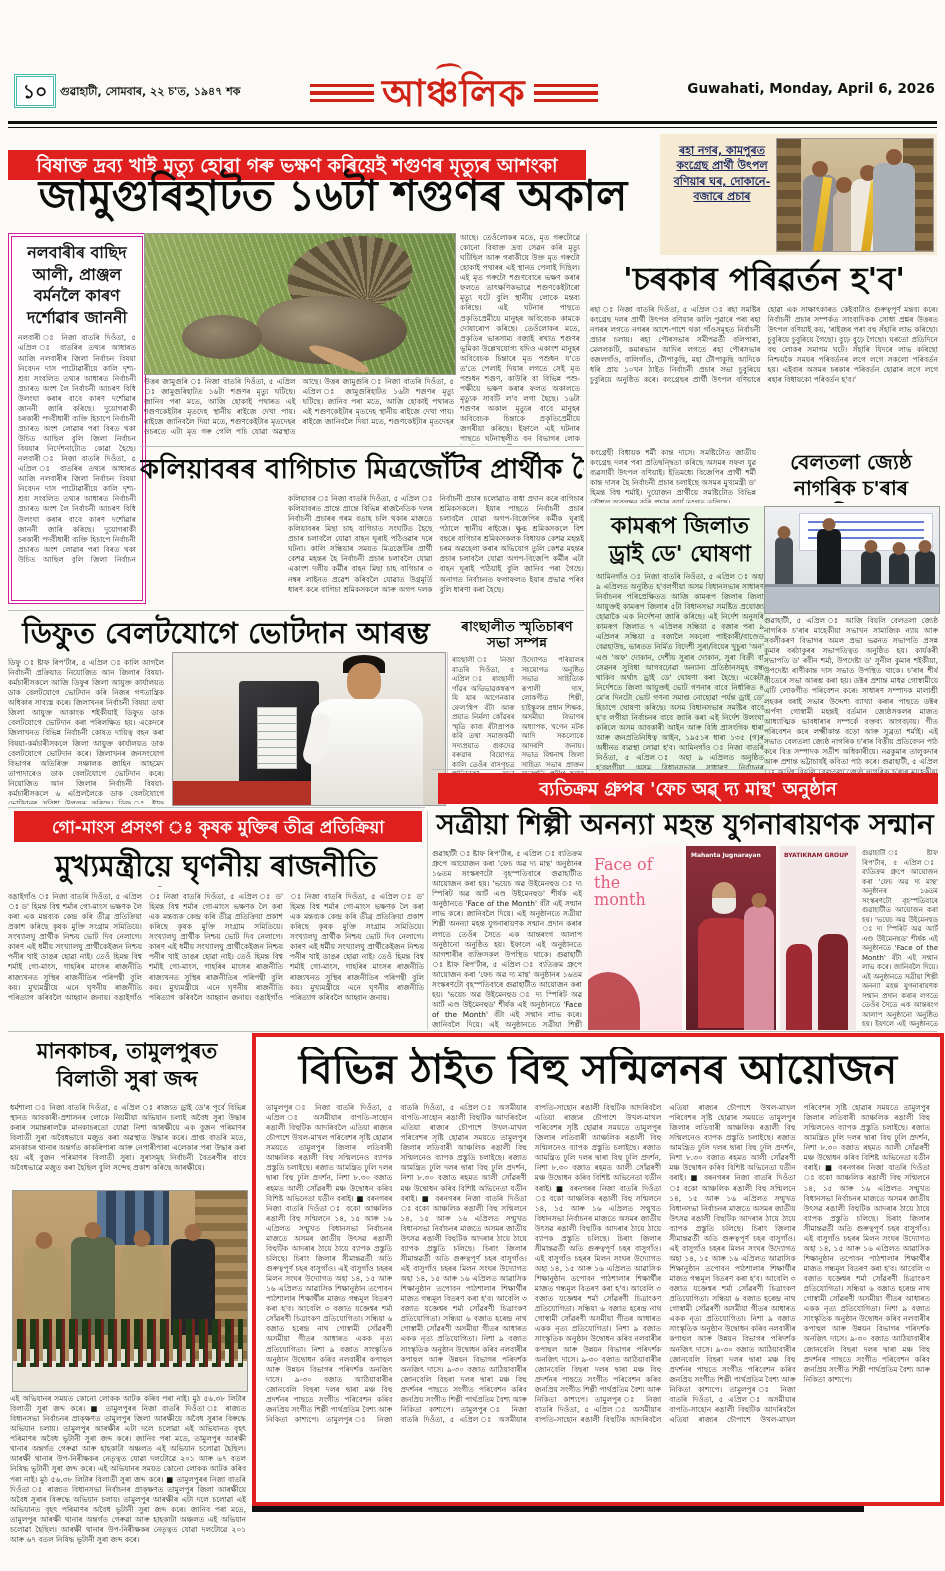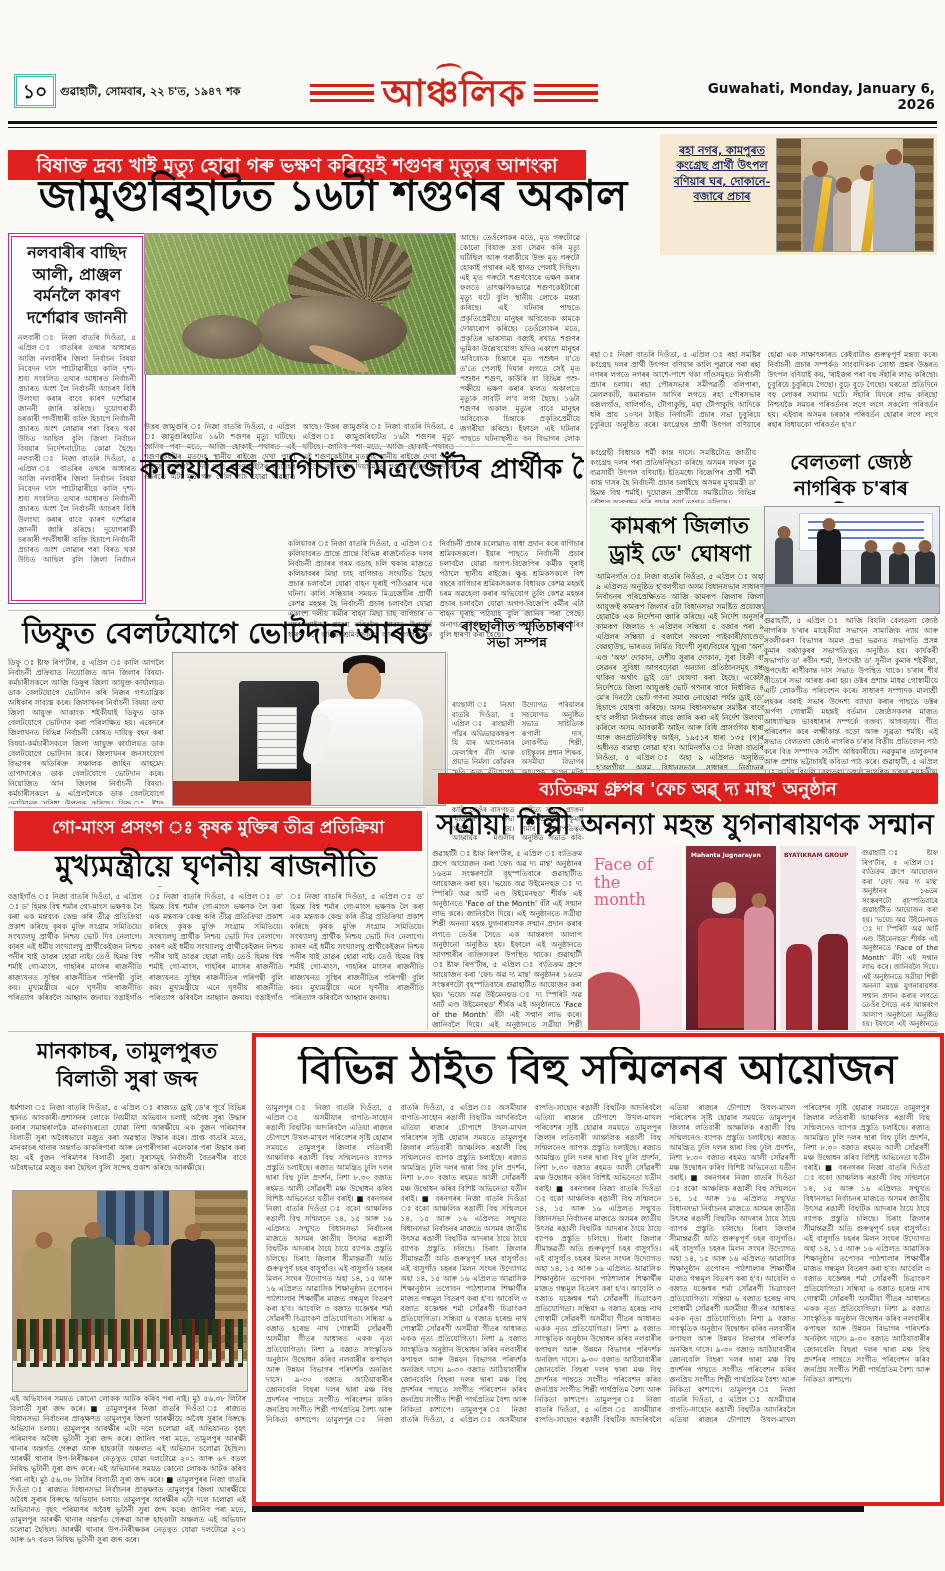--- a/index.html
+++ b/index.html
@@ -1,20 +1,20 @@
 <!DOCTYPE html>
 <html><head>
 <meta charset="utf-8">
 <style>
   html,body{margin:0;padding:0;background:#e8e6e0;}
   .page{position:relative;width:945px;height:1571px;background:#fbfaf6;font-family:"DejaVu Sans",sans-serif;color:#141414;overflow:hidden;}
   .abs{position:absolute;}
   .hl{font-weight:bold;color:#0c0c0c;text-align:center;overflow:hidden;}
   .body-txt{font-size:7.4px;line-height:1.36;text-align:justify;color:#1c1c1c;overflow:hidden;word-break:break-word;}
-  .cols2{column-count:2;column-gap:7px;margin-top:45px;}
+  .cols2{column-count:2;column-gap:7px;}
   .cols3{column-count:3;column-gap:7px;}
   .cols5{column-count:5;column-gap:8px;}
   .kicker{background:#e0201f;color:#fff;font-weight:bold;text-align:center;overflow:hidden;}
   .divider-h{background:#bdbdbd;height:1px;}
   .divider-v{background:#c9c9c9;width:1px;}
   .ph{overflow:hidden;border:1px solid #9a9a9a;}
 
   
   .pageno{border:3px double #45b7ab;font-size:19px;font-weight:bold;text-align:center;line-height:28px;background:#fff;}
   .date-left{font-size:11px;font-weight:bold;}
@@ -99,21 +99,21 @@
 
   <div class="abs" style="left:310px;top:64px;width:330px;height:58px;display:flex;align-items:center;gap:8px;">
     <span class="logo-bars"></span>
     <span style="position:relative;">
       <span class="abs logo-orn" style="left:54px;top:-12px;"></span>
       <span class="logo-txt">আঞ্চলিক</span>
     </span>
     <span class="logo-bars"></span>
   </div>
 
-  <div class="abs date-right" style="right:10px;top:80px;width:250px;">Guwahati, Monday, January 6, 2026</div>
+  <div class="abs date-right" style="right:10px;top:80px;width:250px;">Guwahati, Monday, April 6, 2026</div>
 
   <div class="abs rule-thick" style="left:8px;top:121px;width:929px;height:2.5px;"></div>
   <div class="abs rule-thick" style="left:8px;top:127px;width:929px;height:1px;"></div>
 
   <div class="abs kicker" style="left:8px;top:150px;width:578px;height:30px;font-size:19px;line-height:30px;">বিষাক্ত দ্ৰব্য খাই মৃত্যু হোৱা গৰু ভক্ষণ কৰিয়েই শগুণৰ মৃত্যুৰ আশংকা</div>
 
   <div class="abs promo-box" style="left:660px;top:134px;width:277px;height:121px;">
     <div class="abs promo-hl" style="left:6px;top:9px;width:112px;">ৰহা নগৰ, কামপুৰত কংগ্ৰেছ প্ৰাৰ্থী উৎপল বণিয়াৰ ঘৰ, দোকানে-বজাৰে প্ৰচাৰ</div>
     <div class="abs ph ph-shop" style="right:3px;top:4px;width:156px;height:112px;">
       <div class="shop-shelf" style="left:0;width:24px;"></div>
@@ -141,20 +141,21 @@
     <div class="vp-wing"></div>
     <div class="vp-body1"></div>
     <div class="vp-body2"></div>
     <div class="vp-neck"></div>
   </div>
 
   <div class="abs body-txt" style="left:460px;top:233px;width:120px;height:212px;">আছে। তেওঁলোকৰ মতে, মৃত গৰুটোৱে কোনো বিষাক্ত দ্ৰব্য সেৱন কৰি মৃত্যু ঘটিছিল আৰু গৰাকীয়ে উক্ত মৃত গৰুটো হোকাই পথাৰৰ এই স্থানত পেলাই দিছিল। এই মৃত গৰুটো শগুণবোৰে ভক্ষণ কৰাৰ ফলতে তাৎক্ষণিকভাৱে শগুণকেইটাৰো মৃত্যু ঘটে বুলি স্থানীয় লোকে মন্তব্য কৰিছে। এই ঘটনাৰ পাছতে প্ৰকৃতিপ্ৰেমীয়ে মানুহৰ অবিবেচক কামকে দোষাৰোপ কৰিছে। তেওঁলোকৰ মতে, প্ৰকৃতিৰ ভাৰসাম্য বজাই ৰখাত শগুণৰ ভূমিকা উল্লেখযোগ্য যদিও একাংশ মানুহৰ অবিবেচক চিন্তাৰে মৃত পশুধন য'তে ত'তে পেলাই দিয়াৰ লগতে সেই মৃত পশুধন শগুণ, কাউৰি বা বিভিন্ন পশু-পক্ষীয়ে ভক্ষণ কৰাৰ ফলত অকালতে মৃত্যুক সাবটি ল'ব লগা হৈছে। ১৬টা শগুণৰ অকাল মৃত্যুৰ বাবে মানুহৰ অবিবেচক চিন্তাকে প্ৰকৃতিপ্ৰেমীয়ে জগৰীয়া কৰিছে। ইফালে এই ঘটনাৰ পাছতে ঘটনাস্থলীত বন বিভাগৰ লোক উপস্থিত হৈ যাৱতীয় ব্যৱস্থা গ্ৰহণ কৰে।</div>
   <div class="abs body-txt cols2" style="left:144px;top:377px;width:310px;height:68px;">উত্তৰ জামুগুৰি ঃ নিজা বাতৰি দিওঁতা, ৫ এপ্ৰিল ঃ জামুগুৰিহাটত ১৬টা শগুণৰ মৃত্যু ঘটিছে। জানিব পৰা মতে, আজি হোকাই পথাৰত এই শগুণকেইটাৰ মৃতদেহ স্থানীয় ৰাইজে দেখা পায়। ৰাইজে জানিবলৈ দিয়া মতে, শগুণকেইটাৰ মৃতদেহৰ ওচৰতে এটা মৃত গৰু গেলি পচি যোৱা অৱস্থাত আছে। উত্তৰ জামুগুৰি ঃ নিজা বাতৰি দিওঁতা, ৫ এপ্ৰিল ঃ জামুগুৰিহাটত ১৬টা শগুণৰ মৃত্যু ঘটিছে। জানিব পৰা মতে, আজি হোকাই পথাৰত এই শগুণকেইটাৰ মৃতদেহ স্থানীয় ৰাইজে দেখা পায়। ৰাইজে জানিবলৈ দিয়া মতে, শগুণকেইটাৰ মৃতদেহৰ ওচৰতে এটা মৃত গৰু গেলি পচি যোৱা অৱস্থাত আছে।</div>
 
   <div class="abs divider-v" style="left:586px;top:233px;height:570px;"></div>
+  <div class="abs hl" style="left:590px;top:258px;width:348px;height:44px;font-size:32px;line-height:42px;">'চৰকাৰ পৰিৱৰ্তন হ'ব'</div>
   <div class="abs body-txt cols2" style="left:590px;top:305px;width:348px;height:140px;">ৰহা ঃ নিজা বাতৰি দিওঁতা, ৫ এপ্ৰিল ঃ ৰহা সমষ্টিৰ কংগ্ৰেছ দলৰ প্ৰাৰ্থী উৎপল বণিয়াৰ কালি পুৱাৰে পৰা ৰহা নগৰৰ লগতে নগৰৰ আশে-পাশে থকা গাঁওসমূহত নিৰ্বাচনী প্ৰচাৰ চলায়। ৰহা পৌৰসভাৰ সমীপৱৰ্তী বলিপাৰা, মেললকটি, কমাৰভান আদিৰ লগতে ৰহা পৌৰসভাৰ বজলগাঁও, বালিগাঁও, টৌপাকুছি, মহা টৌপাকুছি আদিকে ধৰি প্ৰায় ১০খন ঠাইত নিৰ্বাচনী প্ৰচাৰ সভা চুবুৰিয়ে চুবুৰিয়ে অনুষ্ঠিত কৰে। কংগ্ৰেছৰ প্ৰাৰ্থী উৎপল বণিয়াৰে হোৱা এক সাক্ষাৎকাৰত কেইবাটাও গুৰুত্বপূৰ্ণ মন্তব্য কৰে। নিৰ্বাচনী প্ৰচাৰ সম্পৰ্কত সাংবাদিকক সোধা প্ৰশ্নৰ উত্তৰত উৎপল বণিয়াই কয়, 'ৰাইজৰ পৰা বহু সঁহাৰি লাভ কৰিছো। চুবুৰিয়ে চুবুৰিয়ে গৈছো। বুঢ়ে বুঢ়ে গৈছো। ঘৰতো প্ৰতিদিনে বহু লোকৰ সমাগম ঘটে। সঁহাৰি যিদৰে লাভ কৰিছো নিশ্চয়কৈ সময়ৰ পৰিবৰ্তনৰ লগে লগে সকলো পৰিবৰ্তন হয়। এইবাৰ অসমৰ চৰকাৰ পৰিবৰ্তন হোৱাৰ লগে লগে ৰহাৰ বিধায়কো পৰিবৰ্তন হ'ব।'</div>
   <div class="abs body-txt" style="left:590px;top:448px;width:166px;height:55px;">কংগ্ৰেছী বিধায়ক শৰ্মী কান্ত দাসে। সমষ্টিটোত জাতীয় কংগ্ৰেছ দলৰ পৰা প্ৰতিদ্বন্দ্বিতা কৰিছে অসমৰ সফল যুৱ ব্যৱসায়ী উৎপল বণিয়াই। ইতিমধ্যে বিজেপিৰ প্ৰাৰ্থী শৰ্মী কান্ত দাসৰ হৈ নিৰ্বাচনী প্ৰচাৰ চলাইছে অসমৰ মুখ্যমন্ত্ৰী ড' হিমন্ত বিশ্ব শৰ্মাই। দুয়োজন প্ৰাৰ্থীয়ে সমষ্টিটোত বিভিন্ন কৌশল অৱলম্বন কৰি প্ৰচাৰ কাৰ্য তুংগত তুলিছে।</div>
 
   <div class="abs kamrup-box" style="left:590px;top:506px;width:168px;height:297px;">
     <div class="hl" style="font-size:22px;line-height:1.25;margin-bottom:5px;">কামৰূপ জিলাত ড্ৰাই ডে' ঘোষণা</div>
     <div class="body-txt" style="height:225px;">আমিনগাঁও ঃ নিজা বাতৰি নিওঁতা, ৫ এপ্ৰিল ঃ অহা ৯ এপ্ৰিলত অনুষ্ঠিত হ'বলগীয়া অসম বিধানসভাৰ সাধাৰণ নিৰ্বাচনৰ পৰিপ্ৰেক্ষিতত আজি কামৰূপ জিলাৰ জিলা আয়ুক্তই কামৰূপ জিলাৰ ৫টা বিধানসভা সমষ্টিত প্ৰযোজ্য হোৱাকৈ এক নিৰ্দেশনা জাৰি কৰিছে। এই নিৰ্দেশ অনুসৰি কামৰূপ জিলাত ৭ এপ্ৰিলৰ সন্ধিয়া ৫ বজাৰ পৰা ৯ এপ্ৰিলৰ সন্ধিয়া ৫ বজালৈ সকলো পাইকাৰী/বাণ্ডেড বেৱহাউছ, ভাৰতত নিৰ্মিত বিদেশী সুৰা/বিয়েৰ খুচুৰা 'অন' এণ্ড 'অফ' দোকান, দেশীয় সুৰাৰ দোকান, সুৰা বিক্ৰী বা সেৱনৰ সুবিধা আগবঢ়োৱা অন্যান্য প্ৰতিষ্ঠানসমূহ বন্ধ থাকিব অৰ্থাৎ ড্ৰাই ডে' ঘোষণা কৰা হৈছে। একেটা নিৰ্দেশতে জিলা আয়ুক্তই ভোট গণনাৰ বাবে নিৰ্ধাৰিত ৪ মে'ৰ দিনটো ভোট গণনা সমাপ্ত নোহোৱা পৰ্যন্ত ড্ৰাই ডে' হিচাপে ঘোষণা কৰিছে। অসম বিধানসভাৰ সমষ্টিৰ বাবে হ'ব লগীয়া নিৰ্বাচনৰ বাবে জাৰি কৰা এই নিৰ্দেশ উলংঘা কৰিলে অসম আবকাৰী আইন আৰু বিধি প্ৰাসংগিক ধাৰা আৰু জনপ্ৰতিনিধিত্ব আইন, ১৯৫১ৰ ধাৰা ১৩৫ (গ)ৰ অধীনত ব্যৱস্থা লোৱা হ'ব। আমিনগাঁও ঃ নিজা বাতৰি নিওঁতা, ৫ এপ্ৰিল ঃ অহা ৯ এপ্ৰিলত অনুষ্ঠিত হ'বলগীয়া অসম বিধানসভাৰ সাধাৰণ নিৰ্বাচনৰ পৰিপ্ৰেক্ষিতত আজি কামৰূপ জিলাৰ জিলা আয়ুক্তই কামৰূপ জিলাৰ ৫টা বিধানসভা সমষ্টিত প্ৰযোজ্য হোৱাকৈ এক নিৰ্দেশনা জাৰি কৰিছে। এই নিৰ্দেশ অনুসৰি কামৰূপ জিলাত ৭ এপ্ৰিলৰ সন্ধিয়া ৫ বজাৰ পৰা ৯ এপ্ৰিলৰ সন্ধিয়া ৫ বজালৈ সকলো পাইকাৰী/বাণ্ডেড বেৱহাউছ, ভাৰতত নিৰ্মিত বিদেশী সুৰা/বিয়েৰ খুচুৰা 'অন' এণ্ড 'অফ' দোকান, দেশীয় সুৰাৰ দোকান, সুৰা বিক্ৰী বা সেৱনৰ সুবিধা আগবঢ়োৱা অন্যান্য প্ৰতিষ্ঠানসমূহ বন্ধ থাকিব অৰ্থাৎ ড্ৰাই ডে' ঘোষণা কৰা হৈছে। একেটা নিৰ্দেশতে জিলা আয়ুক্তই ভোট গণনাৰ বাবে নিৰ্ধাৰিত ৪ মে'ৰ দিনটো ভোট গণনা সমাপ্ত নোহোৱা পৰ্যন্ত ড্ৰাই ডে' হিচাপে ঘোষণা কৰিছে। অসম বিধানসভাৰ সমষ্টিৰ বাবে হ'ব লগীয়া নিৰ্বাচনৰ বাবে জাৰি কৰা এই নিৰ্দেশ উলংঘা কৰিলে অসম আবকাৰী আইন আৰু বিধি প্ৰাসংগিক ধাৰা আৰু জনপ্ৰতিনিধিত্ব আইন, ১৯৫১ৰ ধাৰা ১৩৫ (গ)ৰ অধীনত ব্যৱস্থা লোৱা হ'ব।</div>
   </div>
 
   <div class="abs hl" style="left:764px;top:449px;width:174px;height:54px;font-size:20px;line-height:1.3;">বেলতলা জ্যেষ্ঠ নাগৰিক চ'ৰাৰ মাহেকীয়া সভা</div>
   <div class="abs ph ph-meeting" style="left:764px;top:506px;width:174px;height:106px;">
@@ -187,21 +188,21 @@
     <div class="bb-hair"></div>
     <div class="bb-head"></div>
     <div class="bb-shirt"></div>
     <div class="bb-arm"></div>
   </div>
 
   <div class="abs divider-v" style="left:447px;top:652px;height:152px;"></div>
   <div class="abs body-txt cols2" style="left:452px;top:656px;width:132px;height:148px;font-size:7px;">ৰাংছালী ঃ নিজা বাতৰি দিওঁতা, ৫ এপ্ৰিল ঃ ৰাংছালী গাঁৱৰ অভিভাৱকস্বৰূপ যি যাৰ আগেনকাৰ ফেল'শ্বিপ বঁটা আৰু প্ৰয়াত নিৰ্মলা কোঁৱৰৰ স্মৃতি কাব্য বঁটাপ্ৰাপক কবি তথা সমাজকৰ্মী সদ্যপ্ৰয়াত গুকদেৱ বৰুৱাৰ বিয়োগত কালি তেওঁৰ বাসগৃহত স্মৃতিচাৰণ সভা অনুষ্ঠিত হয়। আহ্বায়ক মণ্ডলীৰ উদ্যোগত পৰিয়ালৰ সহযোগত অনুষ্ঠিত সভাত সাহিত্যিক ৰূপালী দাস, লোকগীত শিল্পী, হাইস্কুলৰ প্ৰধান শিক্ষক, অসমীয়া বিভাগৰ অধ্যাপক, খগেন মটক আদি সকলোকে আদৰণি জনায়। সভাত বিশ্বনাথ জিলা সাহিত্য সভাৰ প্ৰাক্তন সভাপতি প্ৰদীপ কুমাৰ শৰ্মাৰ সভাপতিত্বত অনুষ্ঠিত সভাত কবি-সাহিত্যিকসকলে স্মৃতি ৰোমন্থন কৰে। ৰাংছালী ঃ নিজা বাতৰি দিওঁতা, ৫ এপ্ৰিল ঃ ৰাংছালী গাঁৱৰ অভিভাৱকস্বৰূপ যি যাৰ আগেনকাৰ ফেল'শ্বিপ বঁটা আৰু প্ৰয়াত নিৰ্মলা কোঁৱৰৰ স্মৃতি কাব্য বঁটাপ্ৰাপক কবি তথা সমাজকৰ্মী সদ্যপ্ৰয়াত গুকদেৱ বৰুৱাৰ বিয়োগত কালি তেওঁৰ বাসগৃহত স্মৃতিচাৰণ সভা অনুষ্ঠিত হয়। আহ্বায়ক মণ্ডলীৰ উদ্যোগত পৰিয়ালৰ সহযোগত অনুষ্ঠিত সভাত সাহিত্যিক ৰূপালী দাস, লোকগীত শিল্পী, হাইস্কুলৰ প্ৰধান শিক্ষক, অসমীয়া বিভাগৰ অধ্যাপক, খগেন মটক আদি সকলোকে আদৰণি জনায়। সভাত বিশ্বনাথ জিলা সাহিত্য সভাৰ প্ৰাক্তন সভাপতি প্ৰদীপ কুমাৰ শৰ্মাৰ সভাপতিত্বত অনুষ্ঠিত সভাত কবি-সাহিত্যিকসকলে স্মৃতি ৰোমন্থন কৰে।</div>
 
   <div class="abs divider-h" style="left:8px;top:807px;width:417px;"></div>
-  <div class="abs kicker" style="left:14px;top:811px;width:408px;height:40px;font-size:17px;line-height:32px;">গো-মাংস প্ৰসংগ ঃ কৃষক মুক্তিৰ তীব্ৰ প্ৰতিক্ৰিয়া</div>
+  <div class="abs kicker" style="left:14px;top:811px;width:408px;height:31px;font-size:17px;line-height:32px;">গো-মাংস প্ৰসংগ ঃ কৃষক মুক্তিৰ তীব্ৰ প্ৰতিক্ৰিয়া</div>
   <div class="abs hl" style="left:8px;top:847px;width:416px;height:40px;font-size:29px;line-height:38px;">মুখ্যমন্ত্ৰীয়ে ঘৃণনীয় ৰাজনীতি পৰিত্যাগ কৰক</div>
   <div class="abs body-txt cols3" style="left:8px;top:892px;width:416px;height:138px;">বঙাইগাঁও ঃ নিজা বাতৰি দিওঁতা, ৫ এপ্ৰিল ঃ ড' হিমন্ত বিশ্ব শৰ্মাৰ গো-মাংস ভক্ষণক লৈ কৰা এক মন্তব্যক কেন্দ্ৰ কৰি তীব্ৰ প্ৰতিক্ৰিয়া প্ৰকাশ কৰিছে কৃষক মুক্তি সংগ্ৰাম সমিতিয়ে। সংখ্যালঘু প্ৰাৰ্থীক নিশ্চয় ভোট দিব নেলাগে। কাৰণ এই ধৰ্মীয় সংখ্যালঘু প্ৰাৰ্থীকেইজন নিশ্চয় পনীৰ খাই ডাঙৰ হোৱা নাই। তেওঁ হিমন্ত বিশ্ব শৰ্মাই গো-মাংস, গাহৰিৰ মাংসৰ ৰাজনীতি ৰাজ্যখনত সুস্থিৰ ৰাজনীতিৰ পৰিপন্থী বুলি কয়। মুখ্যমন্ত্ৰীয়ে এনে ঘৃণনীয় ৰাজনীতি পৰিত্যাগ কৰিবলৈ আহ্বান জনায়। বঙাইগাঁও ঃ নিজা বাতৰি দিওঁতা, ৫ এপ্ৰিল ঃ ড' হিমন্ত বিশ্ব শৰ্মাৰ গো-মাংস ভক্ষণক লৈ কৰা এক মন্তব্যক কেন্দ্ৰ কৰি তীব্ৰ প্ৰতিক্ৰিয়া প্ৰকাশ কৰিছে কৃষক মুক্তি সংগ্ৰাম সমিতিয়ে। সংখ্যালঘু প্ৰাৰ্থীক নিশ্চয় ভোট দিব নেলাগে। কাৰণ এই ধৰ্মীয় সংখ্যালঘু প্ৰাৰ্থীকেইজন নিশ্চয় পনীৰ খাই ডাঙৰ হোৱা নাই। তেওঁ হিমন্ত বিশ্ব শৰ্মাই গো-মাংস, গাহৰিৰ মাংসৰ ৰাজনীতি ৰাজ্যখনত সুস্থিৰ ৰাজনীতিৰ পৰিপন্থী বুলি কয়। মুখ্যমন্ত্ৰীয়ে এনে ঘৃণনীয় ৰাজনীতি পৰিত্যাগ কৰিবলৈ আহ্বান জনায়। বঙাইগাঁও ঃ নিজা বাতৰি দিওঁতা, ৫ এপ্ৰিল ঃ ড' হিমন্ত বিশ্ব শৰ্মাৰ গো-মাংস ভক্ষণক লৈ কৰা এক মন্তব্যক কেন্দ্ৰ কৰি তীব্ৰ প্ৰতিক্ৰিয়া প্ৰকাশ কৰিছে কৃষক মুক্তি সংগ্ৰাম সমিতিয়ে। সংখ্যালঘু প্ৰাৰ্থীক নিশ্চয় ভোট দিব নেলাগে। কাৰণ এই ধৰ্মীয় সংখ্যালঘু প্ৰাৰ্থীকেইজন নিশ্চয় পনীৰ খাই ডাঙৰ হোৱা নাই। তেওঁ হিমন্ত বিশ্ব শৰ্মাই গো-মাংস, গাহৰিৰ মাংসৰ ৰাজনীতি ৰাজ্যখনত সুস্থিৰ ৰাজনীতিৰ পৰিপন্থী বুলি কয়। মুখ্যমন্ত্ৰীয়ে এনে ঘৃণনীয় ৰাজনীতি পৰিত্যাগ কৰিবলৈ আহ্বান জনায়।</div>
 
   <div class="abs divider-v" style="left:427px;top:811px;height:219px;"></div>
   <div class="abs divider-h" style="left:432px;top:769px;width:506px;"></div>
   <div class="abs kicker" style="left:438px;top:773px;width:500px;height:31px;font-size:18px;line-height:31px;">ব্যতিক্ৰম গ্ৰুপৰ 'ফেচ অৱ্ দ্য মান্থ' অনুষ্ঠান</div>
   <div class="abs hl" style="left:430px;top:807px;width:510px;height:38px;font-size:28px;line-height:36px;">সত্ৰীয়া শিল্পী অনন্যা মহন্ত যুগনাৰায়ণক সন্মান প্ৰদান</div>
 
   <div class="abs body-txt" style="left:432px;top:849px;width:150px;height:180px;">গুৱাহাটী ঃ ষ্টাফ ৰিপ'ৰ্টাৰ, ৫ এপ্ৰিল ঃ ব্যতিক্ৰম গ্ৰুপে আয়োজন কৰা 'ফেচ অৱ দ্য মান্থ' অনুষ্ঠানৰ ১৬তম সংস্কৰণটো বৃহস্পতিবাৰে গুৱাহাটীত আয়োজন কৰা হয়। 'ভয়েচ অৱ উইমেনহুড ঃ দ্য স্পিৰিট অৱ আৰ্ট এণ্ড উইমেনহুড' শীৰ্ষক এই অনুষ্ঠানতে 'Face of the Month' বঁটা এই সন্মান লাভ কৰে। জানিবলৈ দিয়ে। এই অনুষ্ঠানতে সত্ৰীয়া শিল্পী অনন্যা মহন্ত যুগনাৰায়ণক সন্মান প্ৰদান কৰাৰ লগতে তেওঁৰ সৈতে এক আন্তৰংগ আলাপ অনুষ্ঠানো অনুষ্ঠিত হয়। ইফালে এই অনুষ্ঠানতে আগশাৰীৰ ব্যক্তিসকল উপস্থিত থাকে। গুৱাহাটী ঃ ষ্টাফ ৰিপ'ৰ্টাৰ, ৫ এপ্ৰিল ঃ ব্যতিক্ৰম গ্ৰুপে আয়োজন কৰা 'ফেচ অৱ দ্য মান্থ' অনুষ্ঠানৰ ১৬তম সংস্কৰণটো বৃহস্পতিবাৰে গুৱাহাটীত আয়োজন কৰা হয়। 'ভয়েচ অৱ উইমেনহুড ঃ দ্য স্পিৰিট অৱ আৰ্ট এণ্ড উইমেনহুড' শীৰ্ষক এই অনুষ্ঠানতে 'Face of the Month' বঁটা এই সন্মান লাভ কৰে। জানিবলৈ দিয়ে। এই অনুষ্ঠানতে সত্ৰীয়া শিল্পী অনন্যা মহন্ত যুগনাৰায়ণক সন্মান প্ৰদান কৰাৰ লগতে তেওঁৰ সৈতে এক আন্তৰংগ আলাপ অনুষ্ঠানো অনুষ্ঠিত হয়। ইফালে এই অনুষ্ঠানতে আগশাৰীৰ ব্যক্তিসকল উপস্থিত থাকে।</div>
 

